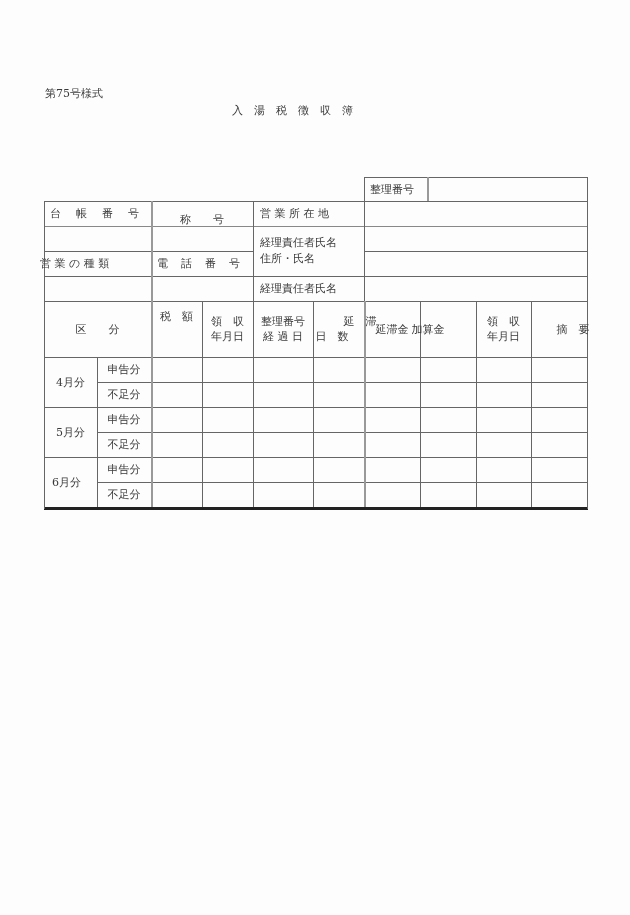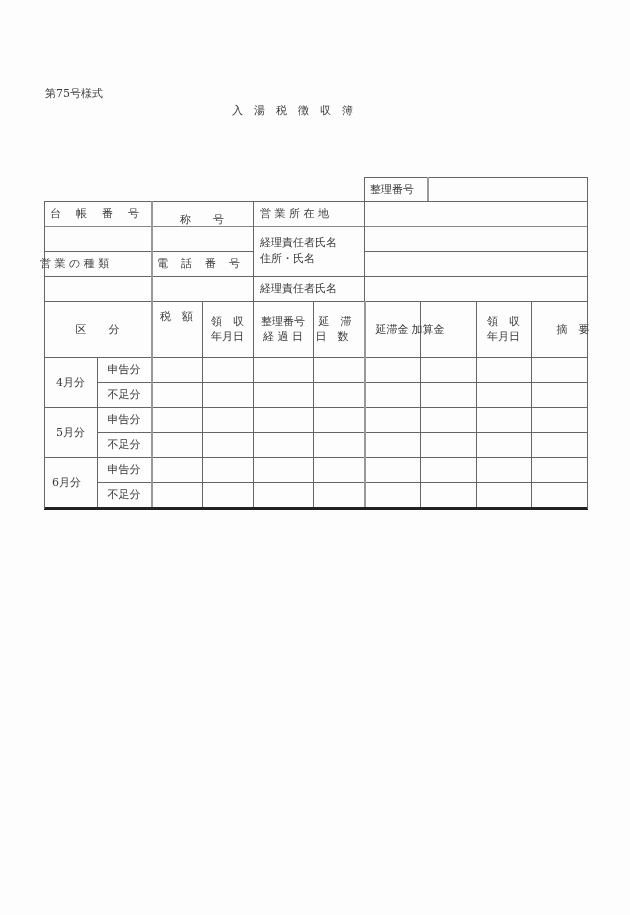--- a/index.html
+++ b/index.html
@@ -67,21 +67,21 @@
   <div class="t" style="left:260px;top:236px">経理責任者氏名</div>
   <div class="t" style="left:260px;top:252px">住所・氏名</div>
   <div class="t" style="left:260px;top:282px">経理責任者氏名</div>
 
   <div class="t c" style="left:44px;width:107px;top:323px">区　　分</div>
   <div class="t c" style="left:151px;width:51px;top:310px">税　額</div>
   <div class="t c" style="left:202px;width:51px;top:315px">領　収</div>
   <div class="t c" style="left:202px;width:51px;top:330px">年月日</div>
   <div class="t c" style="left:253px;width:60px;top:315px">整理番号</div>
   <div class="t c" style="left:253px;width:60px;top:330px">経 過 日</div>
-  <div class="t c" style="left:306px;width:58px;top:315px">延　滞</div>
+  <div class="t c" style="left:331px;width:58px;top:315px">延　滞</div>
   <div class="t c" style="left:313px;width:38px;top:330px">日　数</div>
   <div class="t c" style="left:364px;width:56px;top:323px">延滞金</div>
   <div class="t c" style="left:400px;width:56px;top:323px">加算金</div>
   <div class="t c" style="left:476px;width:55px;top:315px">領　収</div>
   <div class="t c" style="left:476px;width:55px;top:330px">年月日</div>
   <div class="t c" style="left:545px;width:56px;top:323px">摘　要</div>
 
   <div class="t c" style="left:44px;width:53px;top:376px">4月分</div>
   <div class="t c" style="left:97px;width:54px;top:363px">申告分</div>
   <div class="t c" style="left:97px;width:54px;top:388px">不足分</div>

